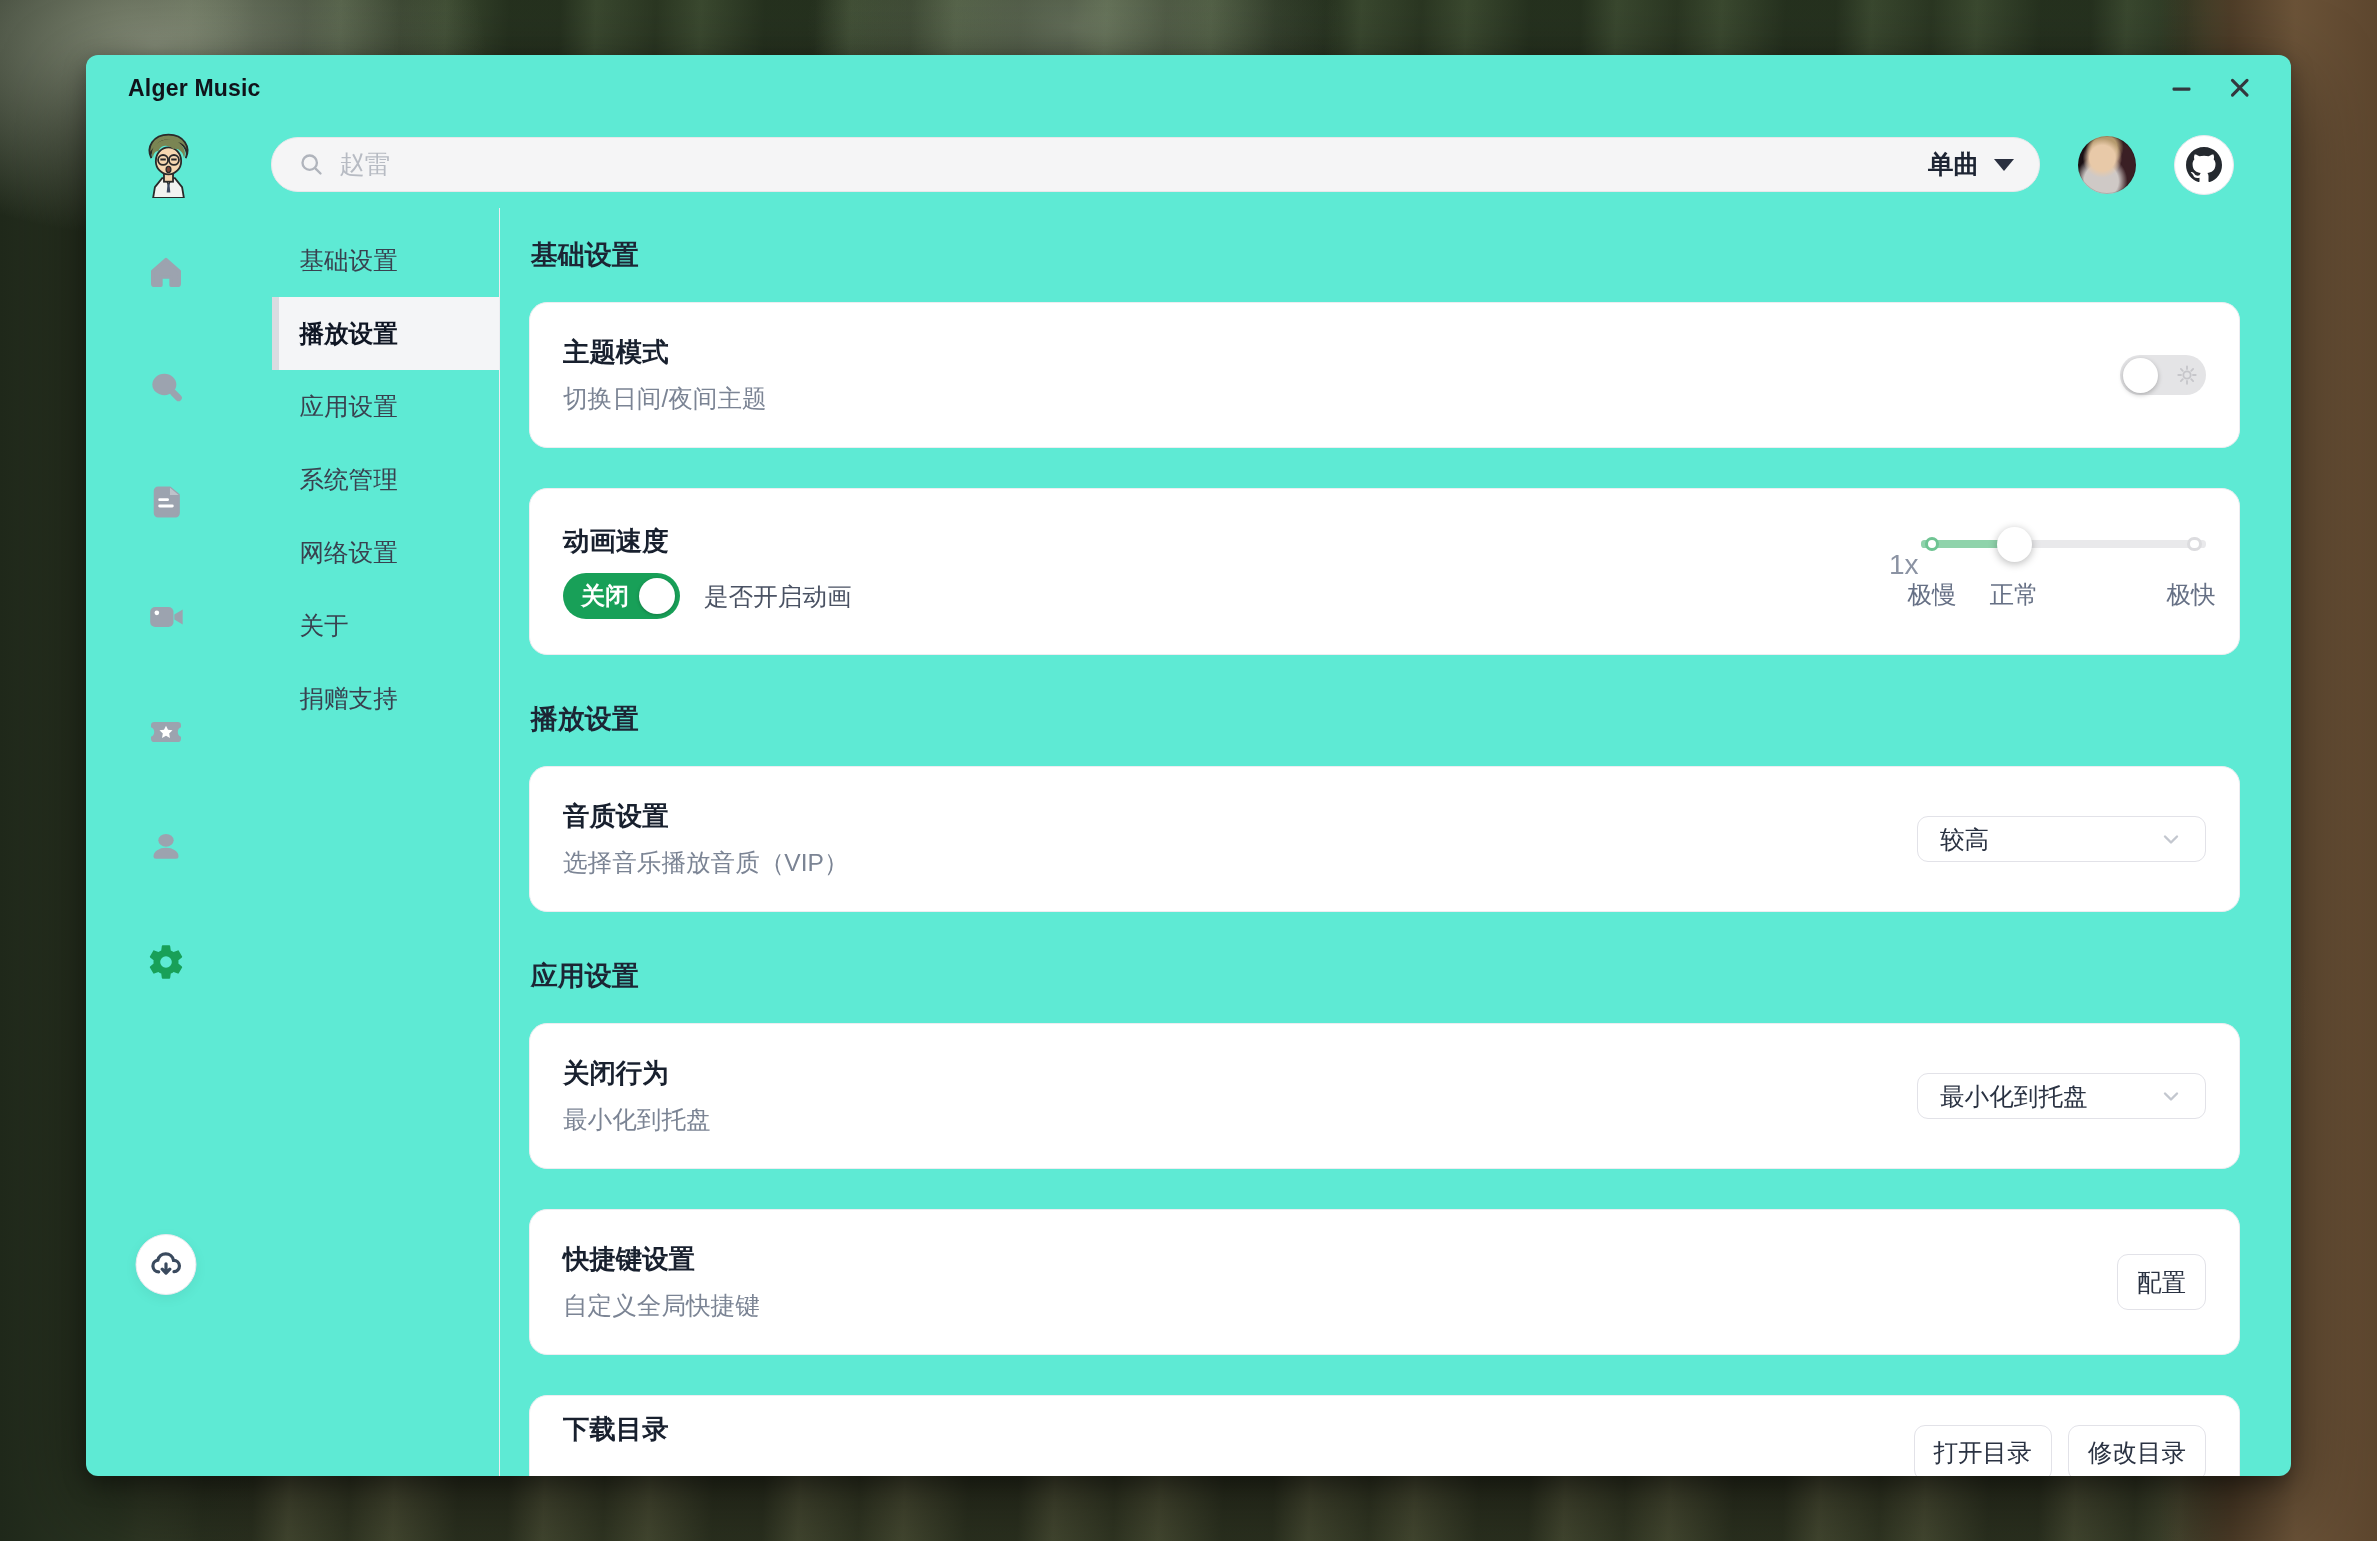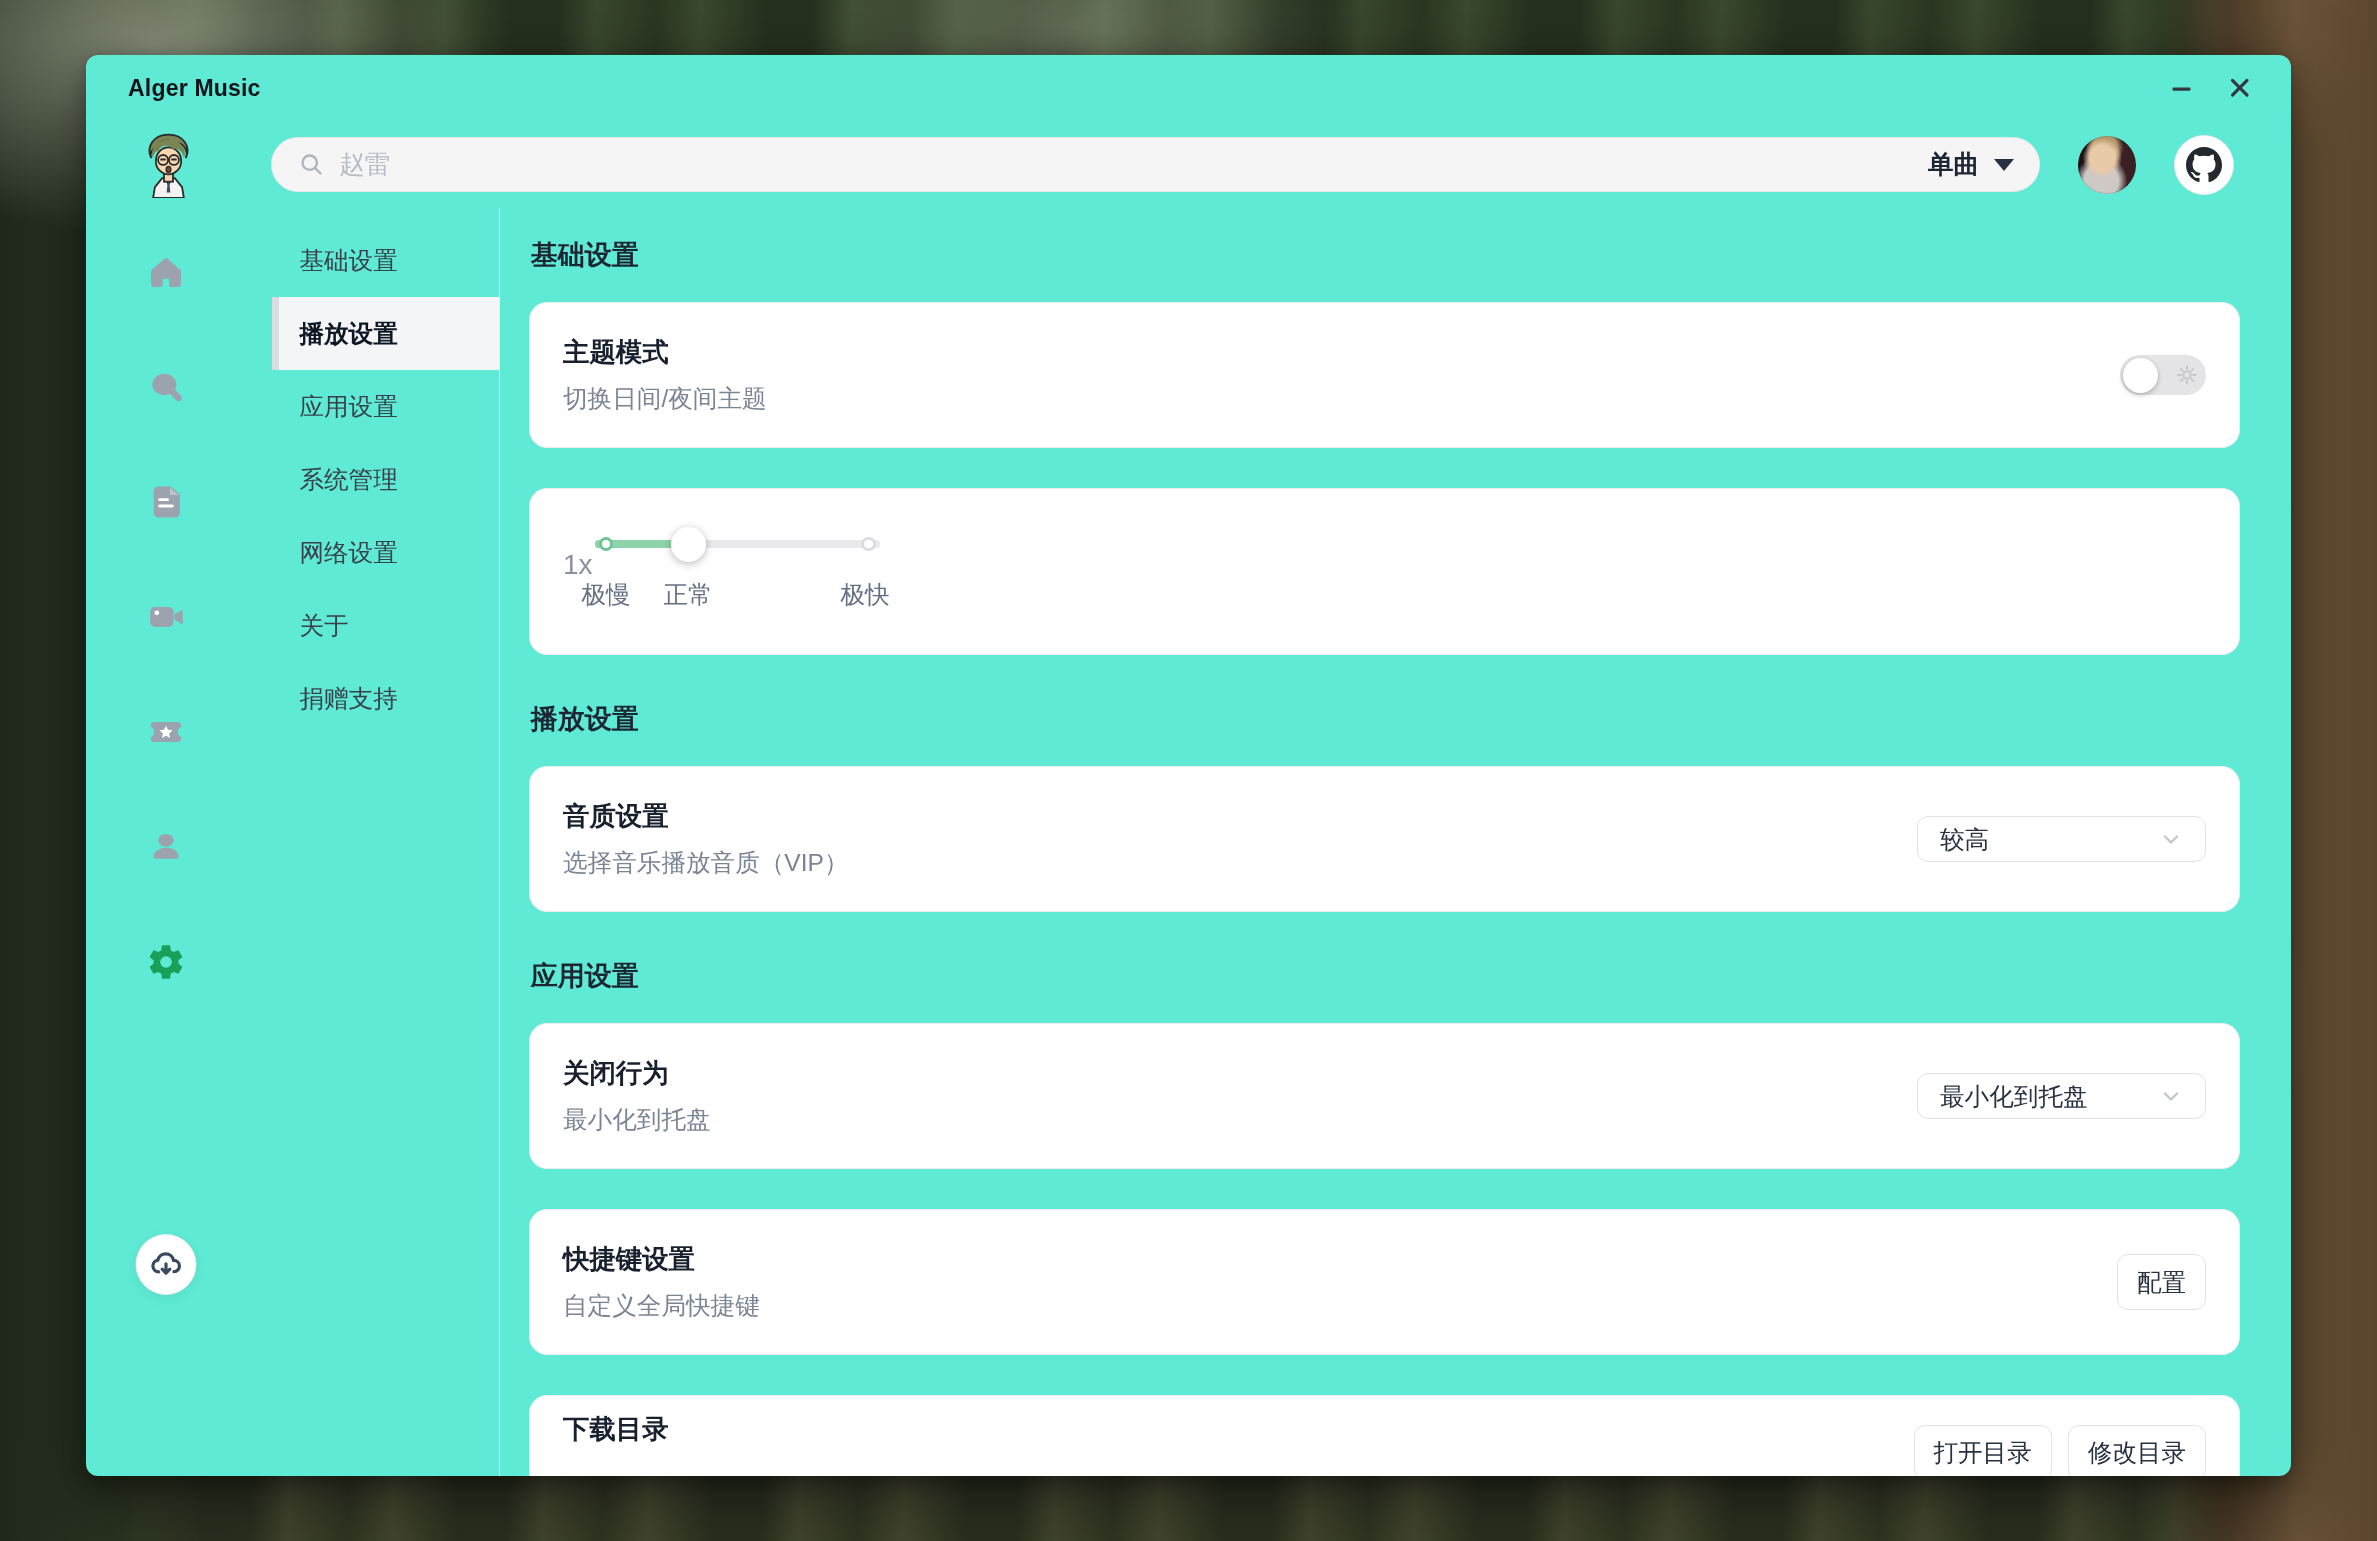--- a/index.html
+++ b/index.html
@@ -261,20 +261,30 @@
         <div class="theme-toggle">
           <span class="theme-knob"></span>
           <svg class="theme-sun" width="22" height="22" viewBox="0 0 24 24">
             <circle cx="12" cy="12" r="4" fill="none" stroke="#c6c6ca" stroke-width="2"></circle>
             <path d="M12 2.5v3 M12 18.5v3 M2.5 12h3 M18.5 12h3 M5.3 5.3l2.1 2.1 M16.6 16.6l2.1 2.1 M18.7 5.3l-2.1 2.1 M7.4 16.6l-2.1 2.1" stroke="#c6c6ca" stroke-width="2" stroke-linecap="round"></path>
           </svg>
         </div>
       </div>
 
       <div class="card tall">
+        <div>
+          <div class="card-title">动画速度</div>
+          <div class="anim-row">
+            <div class="green-switch">
+              <span class="green-switch-label">关闭</span>
+              <span class="green-knob"></span>
+            </div>
+            <span class="anim-desc">是否开启动画</span>
+          </div>
+        </div>
         <div class="slider-wrap">
           <span class="slider-1x">1x</span>
           <div class="slider-row">
             <div class="slider-track"></div>
             <div class="slider-fill"></div>
             <span class="slider-dot-start"></span>
             <span class="slider-dot-end"></span>
             <span class="slider-knob"></span>
           </div>
           <div class="slider-marks">

